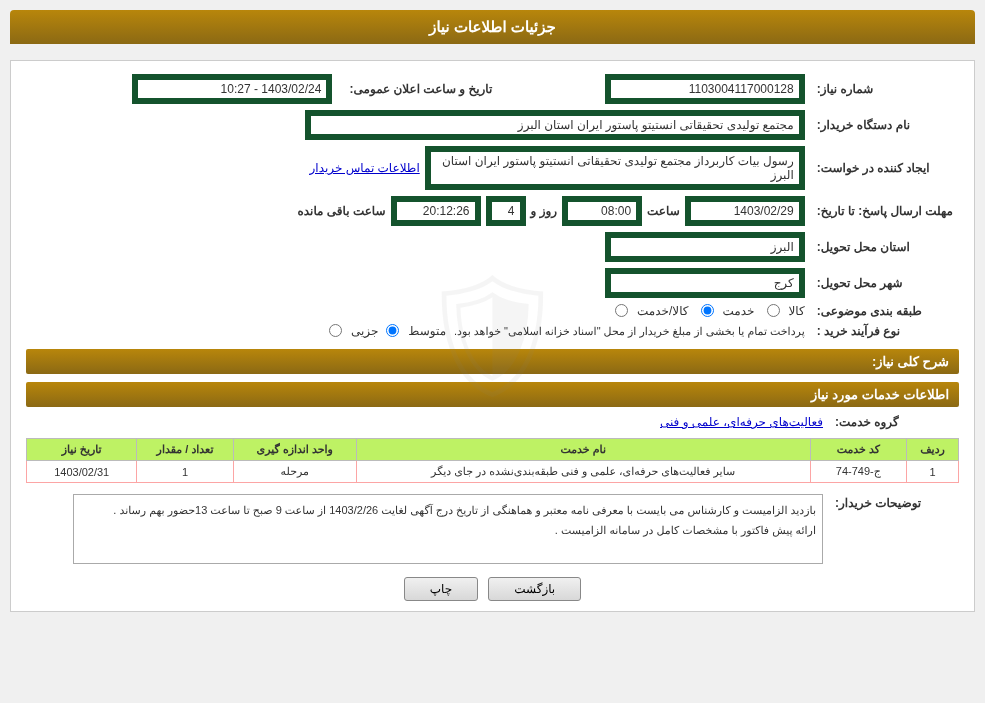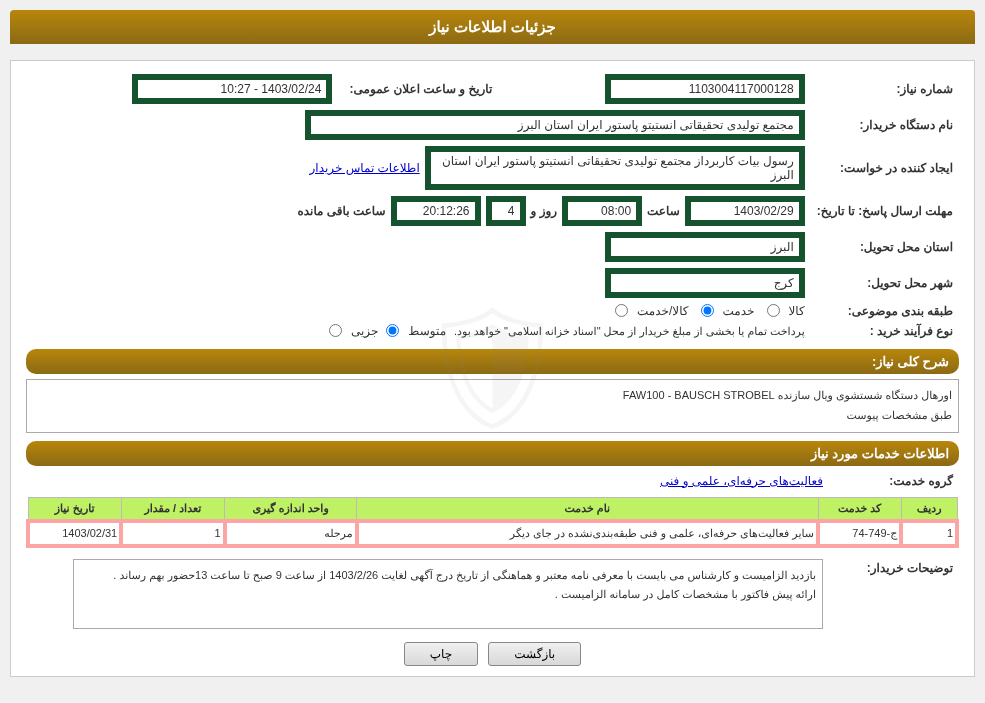--- a/index.html
+++ b/index.html
@@ -34,21 +34,21 @@
     .info-table {
       width: 100%;
       border-collapse: collapse;
       margin-bottom: 6px;
     }
     .info-table td {
       padding: 3px 6px;
       vertical-align: middle;
     }
     .label-cell {
-      text-align: right;
+      text-align: left;
       color: #333;
       font-weight: bold;
       white-space: nowrap;
       width: 130px;
     }
     .value-cell {
       text-align: right;
     }
     .input-box {
       border: 6px solid #14532d;
@@ -69,21 +69,21 @@
       gap: 5px;
     }
     .section-title {
       background: linear-gradient(to bottom, #b8860b, #8b6914);
       color: #fff;
       padding: 5px 10px;
       font-weight: bold;
       font-size: 13px;
       text-align: right;
       margin: 8px 0 5px 0;
-      border-radius: 10px;
+      border-radius: 2px;
     }
     .contact-link {
       color: #0000cc;
       text-decoration: underline;
       cursor: pointer;
     }
     .radio-row {
       display: flex;
       align-items: center;
       gap: 12px;
@@ -111,23 +111,23 @@
       font-size: 11px;
     }
     .needs-table th {
       background: #bef264;
       border: 1px solid #bbb;
       padding: 4px 6px;
       text-align: center;
       font-weight: bold;
     }
     .needs-table td {
-      border: 4px solid #fca5a5;
-      padding: 4px 2px;
-      text-align: right;
+      border: 1px solid #fca5a5;
+      padding: 4px 12px;
+      text-align: center;
     }
     .needs-table tr:nth-child(even) td {
       background: #f9f9f9;
     }
     .desc-box {
       border: 1px solid #aaa;
       padding: 6px;
       min-height: 70px;
       font-size: 11px;
       line-height: 1.8;
@@ -266,26 +266,20 @@
               <input type="radio" name="purchase_type" style="">
             </div>
           </div>
         </td>
       </tr>
     </tbody>
       </table>
 
     <div class="section-title">
       <span>شرح کلی نیاز:</span>
-    </div>
-    <div style="display:flex; align-items:flex-start; gap:8px; margin-bottom:8px;">
-      <div class="desc-box" style="flex:1; min-height:50px;">
-        <div>اورهال دستگاه شستشوی ویال سازنده FAW100 - BAUSCH STROBEL</div>
-        <div>طبق مشخصات پیوست</div>
-      </div>
     </div>
 
     <div class="section-title">
       <span>اطلاعات خدمات مورد نیاز</span>
     </div>
 
     <table class="info-table">
       <tbody>
           <tr>
         <td class="label-cell">گروه خدمت:</td>

